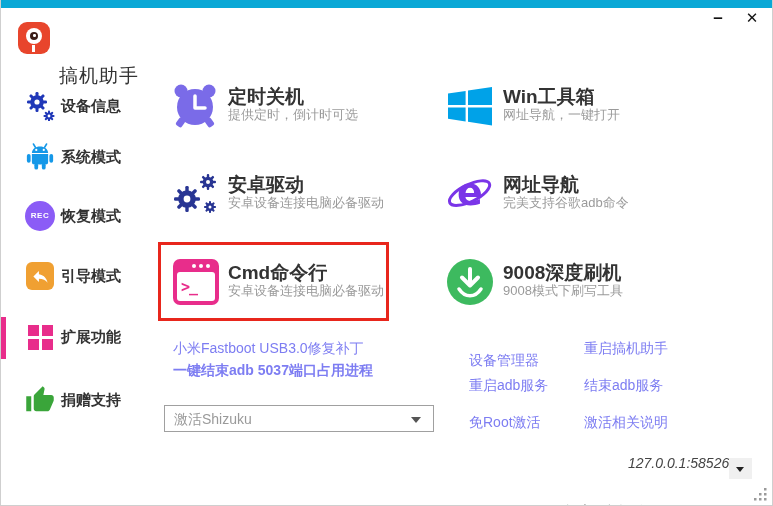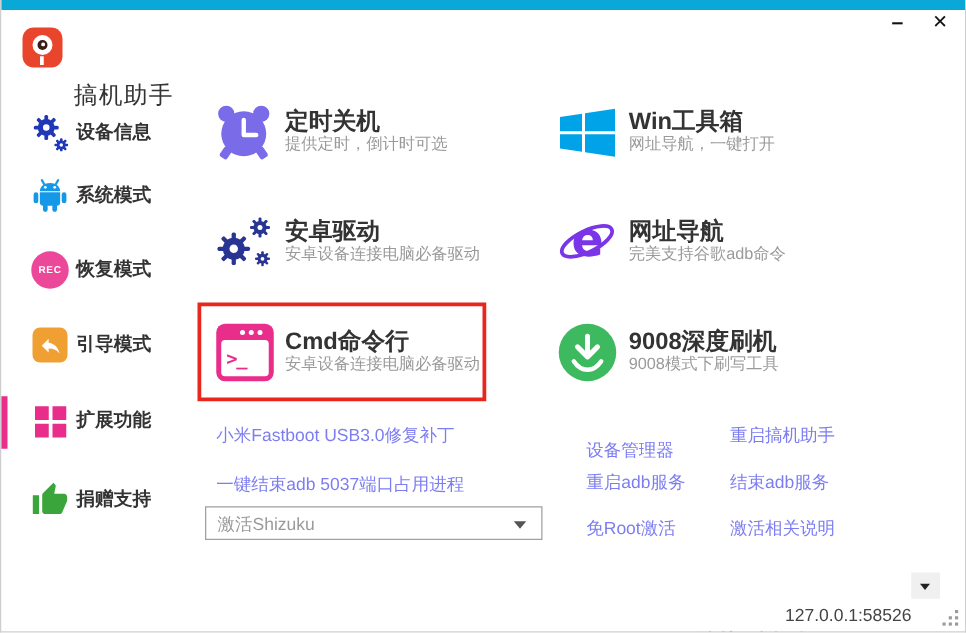--- a/index.html
+++ b/index.html
@@ -19,21 +19,21 @@
   .logo-slit { position:absolute; left:14px; bottom:2px; width:3px; height:7px; background:#ffffff; }
   .app-title { position:absolute; left:58px; top:27px; font-size:19px; color:#333; letter-spacing:1px;margin-top:36px; }
   .win-btn { position:absolute; top:7px; width:24px; height:22px; text-align:center; line-height:22px; color:#111; cursor:pointer; }
   .min-btn { left:705px; font-size:17px; font-weight:bold; }
   .close-btn { left:739px; font-size:15px; }
 
   
   .side-item { position:absolute; left:0; width:160px; height:44px; cursor:pointer; }
   .side-icon { position:absolute; left:24px; top:7px; width:30px; height:30px; }
   .side-label { position:absolute; left:60px; top:0; line-height:44px; font-size:15px; font-weight:bold; color:#333; }
-  .rec-circle { width:30px; height:30px; border-radius:50%; background:#ec4899; color:#fff;
+  .rec-circle { width:30px; height:30px; border-radius:50%; background:#8b5cf6; color:#fff;
                 font-size:8px; font-weight:bold; text-align:center; line-height:30px; letter-spacing:0.5px; }
   .back-box { position:absolute; left:25px; top:8px; width:28px; height:28px; background:#f0a032; border-radius:6px;
               display:flex; align-items:center; justify-content:center; }
   .grid-icon { position:absolute; left:27px; top:10px; width:25px; height:25px;
                display:grid; grid-template-columns:11px 11px; grid-template-rows:11px 11px; gap:3px; }
   .grid-icon div { background:#e82d8b; }
   .side-selector { position:absolute; left:0; top:317px; width:5px; height:42px; background:#e82d8b; }
 
   
   .card { position:absolute; width:232px; height:58px; cursor:pointer; }
@@ -54,21 +54,21 @@
   
   .qlink { position:absolute; font-size:14px; color:#7d7df2; cursor:pointer; white-space:nowrap; }
   .dropdown { position:absolute; left:163px; top:405px; width:270px; height:27px; border:1px solid #a0a0a0;
               background:#fff; cursor:pointer; }
   .dropdown-value { position:absolute; left:9px; top:0; line-height:26px; font-size:14px; color:#9a9a9a; }
   .caret { position:absolute; right:12px; top:11px; width:0; height:0;
            border-left:5px solid transparent; border-right:5px solid transparent; border-top:6px solid #555; }
 
   
   .status-conn { position:absolute; left:540px; top:462px; font-size:17px; font-weight:bold; color:#333;margin-top:40px; }
-  .status-addr { position:absolute; left:627px; top:484px; font-size:14px; color:#444; cursor:pointer; }
+  .status-addr { position:absolute; left:627px; top:455px; font-size:14px; color:#444; cursor:pointer;font-style:italic; }
   .addr-btn { position:absolute; left:728px; top:458px; width:23px; height:21px; background:#f0f0f0; cursor:pointer; }
   .addr-btn .caret2 { position:absolute; left:7px; top:9px; width:0; height:0;
                       border-left:4px solid transparent; border-right:4px solid transparent; border-top:5px solid #222; }
   .grip { position:absolute; left:752px; top:487px; }
 </style>
 </head>
 <body>
 
 <div id="app">
   <div class="topbar"></div>
@@ -246,21 +246,21 @@
       <path d="M16 19.5l8 8 8-8" fill="none" stroke="#fff" stroke-width="4" stroke-linecap="round" stroke-linejoin="round"></path>
       <path d="M13 31c3 4.5 7 6.8 11 6.8s8-2.3 11-6.8" fill="none" stroke="#fff" stroke-width="3.5" stroke-linecap="round"></path>
     </svg>
     <div class="card-title">9008深度刷机</div>
     <div class="card-sub">9008模式下刷写工具</div>
   </div>
 
   <div class="highlight-box"></div>
 
   <div class="qlink" style="left:172px; top:340px;text-align:center;">小米Fastboot USB3.0修复补丁</div>
-  <div class="qlink" style="left:172px; top:379px;">一键结束adb 5037端口占用进程</div>
+  <div class="qlink" style="left:172px; top:362px;font-weight:bold;">一键结束adb 5037端口占用进程</div>
 
   <div class="dropdown">
     <div class="dropdown-value">激活Shizuku</div>
     <div class="caret"></div>
   </div>
 
   <div class="qlink" style="left:468px; top:340px;margin-top:12px;">设备管理器</div>
   <div class="qlink" style="left:583px; top:340px;">重启搞机助手</div>
   <div class="qlink" style="left:468px; top:377px;">重启adb服务</div>
   <div class="qlink" style="left:583px; top:377px;">结束adb服务</div>

